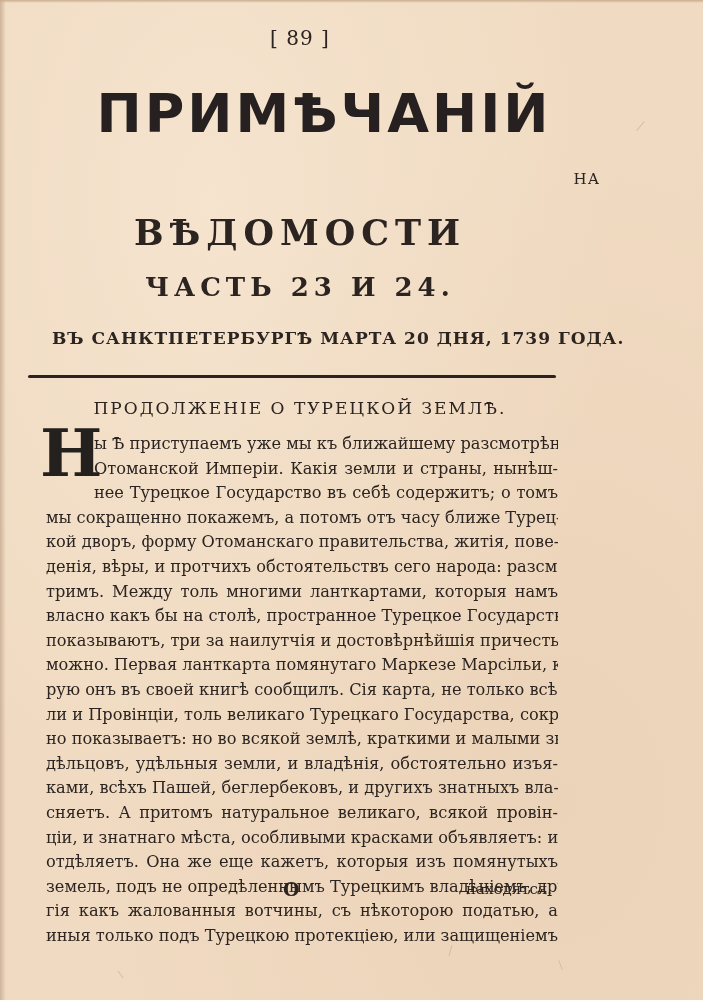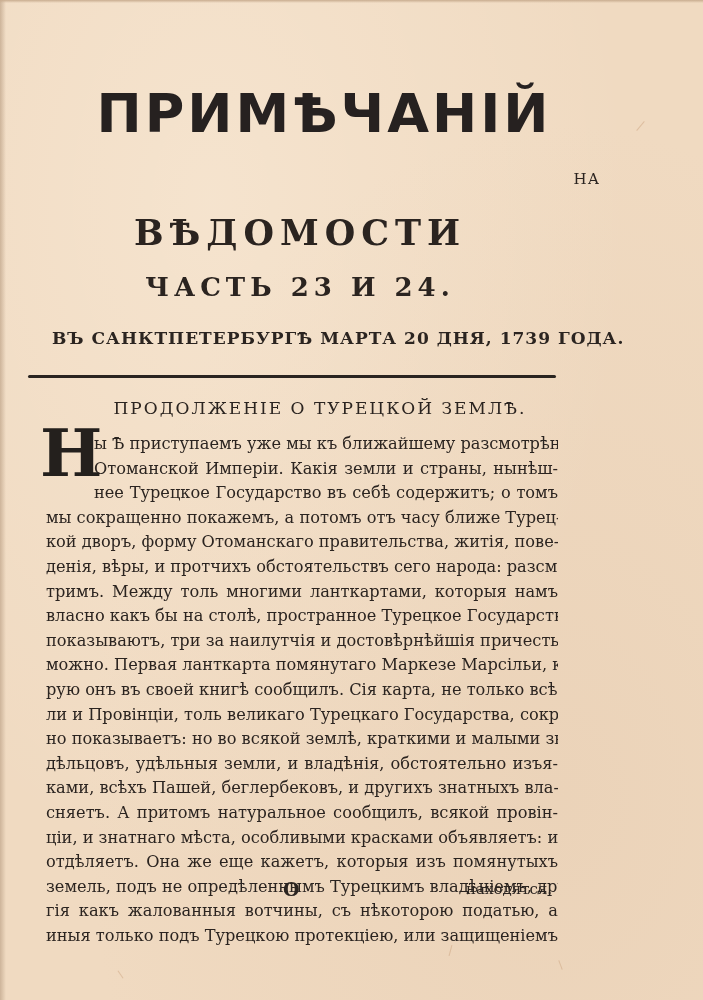--- a/index.html
+++ b/index.html
@@ -104,21 +104,20 @@
       border-radius: 2px;
     }
     .section-title {
       position: absolute;
       top: 398px;
       left: 0;
       width: 600px;
       text-align: center;
       font-size: 17px;
       letter-spacing: 2px;
-      padding-left: 20px;
     }
     .drop-cap {
       position: absolute;
       top: 422px;
       left: 40px;
       font-size: 66px;
       line-height: 62px;
       font-weight: bold;
       font-family: "DejaVu Serif", serif;
       color: #24201d;
@@ -175,20 +174,21 @@
 <div class="page">
   <div class="left-edge"></div>
   <div class="top-edge"></div>
 
   <div class="fiber" style="left:250px;top:930px;height:14px;transform:rotate(30deg);"></div>
   <div class="fiber" style="left:560px;top:960px;height:10px;transform:rotate(-20deg);"></div>
   <div class="fiber" style="left:640px;top:120px;height:12px;transform:rotate(40deg);"></div>
   <div class="fiber" style="left:120px;top:970px;height:9px;transform:rotate(-35deg);"></div>
   <div class="fiber" style="left:450px;top:945px;height:11px;transform:rotate(15deg);"></div>
 
+  <div class="page-number">[ 89 ]</div>
   <div class="title">ПРИМѢЧАНIЙ</div>
   <div class="na">НА</div>
   <div class="vedomosti">ВѢДОМОСТИ</div>
   <div class="part">ЧАСТЬ 23 И 24.</div>
   <div class="place-date">ВЪ САНКТПЕТЕРБУРГѢ МАРТА 20 ДНЯ, 1739 ГОДА.</div>
   <div class="rule"></div>
   <div class="section-title">ПРОДОЛЖЕНIЕ О ТУРЕЦКОЙ ЗЕМЛѢ.</div>
 
   <div class="drop-cap">Н</div>
 
@@ -201,21 +201,21 @@
     <span class="line">денiя, вѣры, и протчихъ обстоятельствъ сего народа: разсмо-</span>
     <span class="line">тримъ. Между толь многими ланткартами, которыя намъ</span>
     <span class="line">власно какъ бы на столѣ, пространное Турецкое Государство</span>
     <span class="line">показываютъ, три за наилутчiя и достовѣрнѣйшiя причесть</span>
     <span class="line">можно. Первая ланткарта помянутаго Маркезе Марсiльи, кото-</span>
     <span class="line">рую онъ въ своей книгѣ сообщилъ. Сiя карта, не только всѣ зем-</span>
     <span class="line">ли и Провiнцiи, толь великаго Турецкаго Государства, сокращен-</span>
     <span class="line">но показываетъ: но во всякой землѣ, краткими и малыми зна-</span>
     <span class="line">дѣльцовъ, удѣльныя земли, и владѣнiя, обстоятельно изъя-</span>
     <span class="line">ками, всѣхъ Пашей, беглербековъ, и другихъ знатныхъ вла-</span>
-    <span class="line">сняетъ. А притомъ натуральное сообщилъ, всякой провiн-</span>
+    <span class="line">сняетъ. А притомъ натуральное великаго, всякой провiн-</span>
     <span class="line">цiи, и знатнаго мѣста, особливыми красками объявляетъ: и</span>
     <span class="line">отдѣляетъ. Она же еще кажетъ, которыя изъ помянутыхъ</span>
     <span class="line">земель, подъ не опредѣленнымъ Турецкимъ владѣнiемъ, дру-</span>
     <span class="line">гiя какъ жалованныя вотчины, съ нѣкоторою податью, а</span>
     <span class="line">иныя только подъ Турецкою протекцiею, или защищенiемъ</span>
   </div>
 
   <div class="catchword-row">
     <span class="signature">О</span>
     <span class="catchword">находятся.</span>

